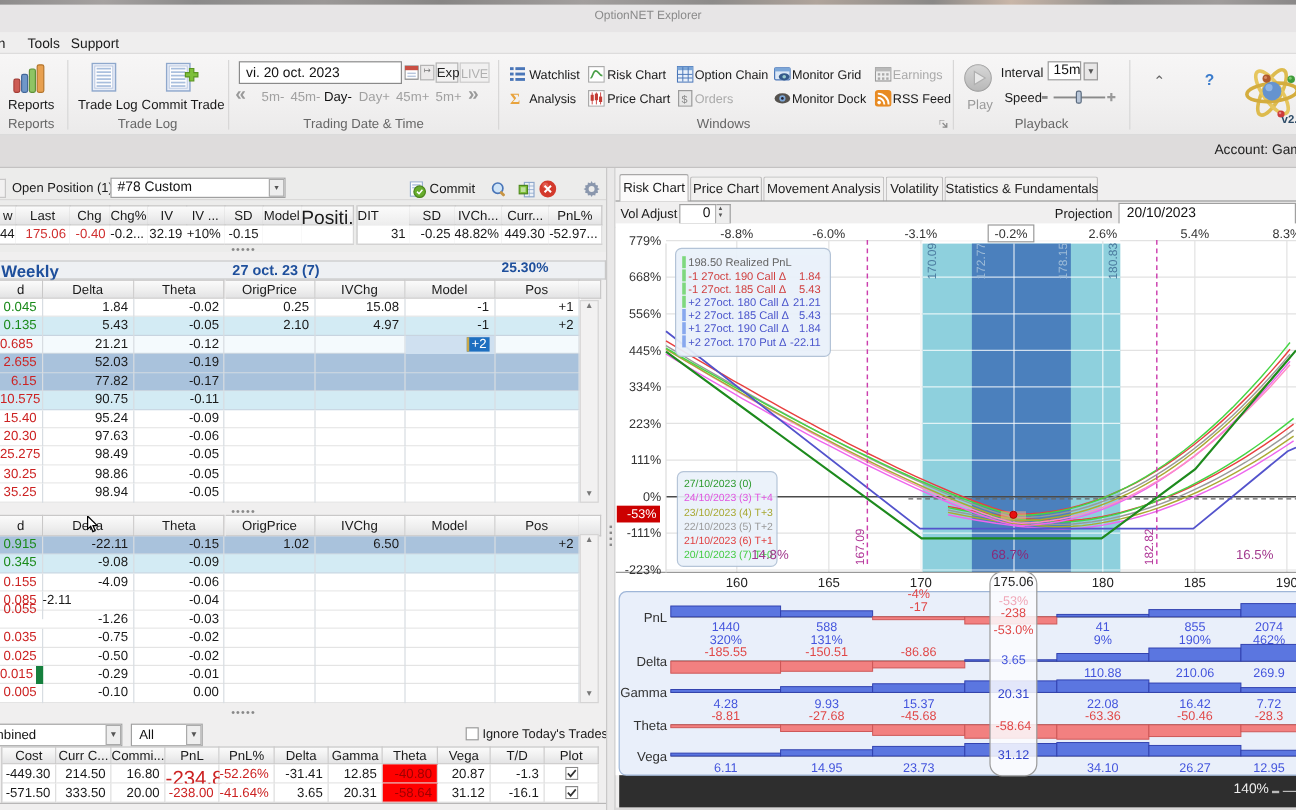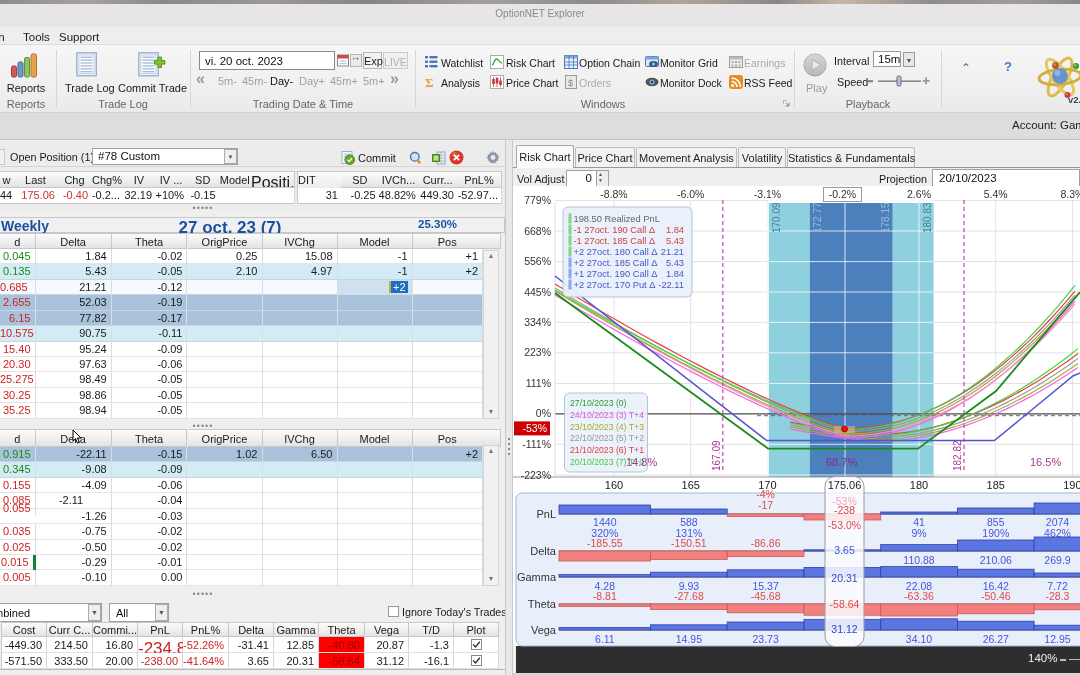--- a/index.html
+++ b/index.html
@@ -245,21 +245,21 @@
 <div class="abs txt" style="left:457px;top:171px;width:45px;height:17px;background:linear-gradient(#fbfbfb,#efefef 55%,#e3e3e4);border:1px solid #c9c8c8;border-left:none;text-align:center;font-size:11px;color:#1a1a1a;padding-top:2px;overflow:hidden;">PnL%</div>
 <div class="abs txt" style="left:298px;top:188px;width:44px;height:16px;background:#fff;border-right:1px solid #d8d8d8;border-bottom:1px solid #c9c8c8;text-align:right;font-size:11px;color:#1a1a1a;padding:1px 3px 0 0;overflow:hidden;">31</div>
 <div class="abs txt" style="left:341px;top:188px;width:38.6px;height:16px;background:#fff;border-right:1px solid #d8d8d8;border-bottom:1px solid #c9c8c8;text-align:right;font-size:11px;color:#1a1a1a;padding:1px 3px 0 0;overflow:hidden;">-0.25</div>
 <div class="abs txt" style="left:378.6px;top:188px;width:40.7px;height:16px;background:#fff;border-right:1px solid #d8d8d8;border-bottom:1px solid #c9c8c8;text-align:right;font-size:11px;color:#1a1a1a;padding:1px 3px 0 0;overflow:hidden;">48.82%</div>
 <div class="abs txt" style="left:418.3px;top:188px;width:39.7px;height:16px;background:#fff;border-right:1px solid #d8d8d8;border-bottom:1px solid #c9c8c8;text-align:right;font-size:11px;color:#1a1a1a;padding:1px 3px 0 0;overflow:hidden;">449.30</div>
 <div class="abs txt" style="left:457px;top:188px;width:45px;height:16px;background:#fff;border-right:1px solid #d8d8d8;border-bottom:1px solid #c9c8c8;text-align:right;font-size:11px;color:#1a1a1a;padding:1px 3px 0 0;overflow:hidden;">-52.97...</div>
 <div class="abs" style="left:297px;top:171px;width:1px;height:33px;background:#c9c8c8;"></div>
 <div class="abs txt" style="left:150px;top:203px;width:106px;text-align:center;font-size:9px;color:#888;letter-spacing:1px;">•••••</div>
 <div class="abs" style="left:0;top:217px;width:505px;height:16px;background:#eef0f3;border:1px solid #c9c8c8;border-left:none;"></div>
 <div class="abs txt" style="left:1px;top:218px;font-size:14px;font-weight:bold;color:#1e4f9c;">Weekly</div>
-<div class="abs txt" style="left:120px;top:218px;width:220px;text-align:center;font-size:17px;font-weight:bold;color:#1e4f9c;">27 oct. 23 (7)</div>
+<div class="abs txt" style="left:120px;top:218px;width:220px;text-align:center;font-size:12px;font-weight:bold;color:#1e4f9c;">27 oct. 23 (7)</div>
 <div class="abs txt" style="left:418px;top:218px;font-size:11.5px;font-weight:bold;color:#1e4f9c;">25.30%</div>
 <div class="abs txt" style="left:0px;top:233px;width:35.5px;height:16px;background:linear-gradient(#fbfbfb,#efefef 55%,#e3e3e4);border:1px solid #c9c8c8;border-left:none;text-align:center;font-size:11px;color:#1a1a1a;padding-top:2px;overflow:hidden;">d</div>
 <div class="abs txt" style="left:35.5px;top:233px;width:76.2px;height:16px;background:linear-gradient(#fbfbfb,#efefef 55%,#e3e3e4);border:1px solid #c9c8c8;border-left:none;text-align:center;font-size:11px;color:#1a1a1a;padding-top:2px;overflow:hidden;">Delta</div>
 <div class="abs txt" style="left:111.7px;top:233px;width:75.8px;height:16px;background:linear-gradient(#fbfbfb,#efefef 55%,#e3e3e4);border:1px solid #c9c8c8;border-left:none;text-align:center;font-size:11px;color:#1a1a1a;padding-top:2px;overflow:hidden;">Theta</div>
 <div class="abs txt" style="left:187.5px;top:233px;width:75px;height:16px;background:linear-gradient(#fbfbfb,#efefef 55%,#e3e3e4);border:1px solid #c9c8c8;border-left:none;text-align:center;font-size:11px;color:#1a1a1a;padding-top:2px;overflow:hidden;">OrigPrice</div>
 <div class="abs txt" style="left:262.5px;top:233px;width:75px;height:16px;background:linear-gradient(#fbfbfb,#efefef 55%,#e3e3e4);border:1px solid #c9c8c8;border-left:none;text-align:center;font-size:11px;color:#1a1a1a;padding-top:2px;overflow:hidden;">IVChg</div>
 <div class="abs txt" style="left:337.5px;top:233px;width:75px;height:16px;background:linear-gradient(#fbfbfb,#efefef 55%,#e3e3e4);border:1px solid #c9c8c8;border-left:none;text-align:center;font-size:11px;color:#1a1a1a;padding-top:2px;overflow:hidden;">Model</div>
 <div class="abs txt" style="left:412.5px;top:233px;width:70.5px;height:16px;background:linear-gradient(#fbfbfb,#efefef 55%,#e3e3e4);border:1px solid #c9c8c8;border-left:none;text-align:center;font-size:11px;color:#1a1a1a;padding-top:2px;overflow:hidden;">Pos</div>
 <div class="abs" style="left:482px;top:233px;width:19px;height:16px;background:linear-gradient(#fbfbfb,#e3e3e4);border:1px solid #c9c8c8;border-left:none;"></div>
 <div class="abs" style="left:0;top:249px;width:484px;height:15px;background:#fff;border-bottom:1px solid #e4e4e4;"></div>
@@ -381,21 +381,21 @@
 <div class="abs" style="left:0;top:478px;width:484px;height:15px;background:#fff;border-bottom:1px solid #e4e4e4;"></div>
 <div class="abs txt" style="left:0px;top:478px;width:35.5px;height:15px;text-align:right;font-size:11px;color:#cc2222;padding:1px 4px 0 0;border-right:1px solid #d8dde2;">0.155</div>
 <div class="abs txt" style="left:35.5px;top:478px;width:76.2px;height:15px;text-align:right;font-size:11px;color:#1a1a1a;padding:1px 4px 0 0;border-right:1px solid #d8dde2;">-4.09</div>
 <div class="abs txt" style="left:111.7px;top:478px;width:75.8px;height:15px;text-align:right;font-size:11px;color:#1a1a1a;padding:1px 4px 0 0;border-right:1px solid #d8dde2;">-0.06</div>
 <div class="abs" style="left:261.5px;top:478px;width:1px;height:15px;background:#d8dde2;"></div>
 <div class="abs" style="left:336.5px;top:478px;width:1px;height:15px;background:#d8dde2;"></div>
 <div class="abs" style="left:411.5px;top:478px;width:1px;height:15px;background:#d8dde2;"></div>
 <div class="abs" style="left:482.0px;top:478px;width:1px;height:15px;background:#d8dde2;"></div>
 <div class="abs" style="left:0;top:493px;width:484px;height:16px;background:#fff;border-bottom:1px solid #e4e4e4;"></div>
 <div class="abs txt" style="left:0px;top:493px;width:35.5px;height:16px;text-align:right;font-size:11px;color:#cc2222;padding:1px 4px 0 0;border-right:1px solid #d8dde2;">0.085</div>
-<div class="abs txt" style="left:35.5px;top:493px;width:76.2px;height:16px;text-align:center;font-size:11px;color:#1a1a1a;padding:1px 4px 0 0;border-right:1px solid #d8dde2;">-2.11</div>
+<div class="abs txt" style="left:35.5px;top:493px;width:76.2px;height:16px;text-align:left;font-size:11px;color:#1a1a1a;padding:1px 4px 0 0;border-right:1px solid #d8dde2;">-2.11</div>
 <div class="abs txt" style="left:111.7px;top:493px;width:75.8px;height:16px;text-align:right;font-size:11px;color:#1a1a1a;padding:1px 4px 0 0;border-right:1px solid #d8dde2;">-0.04</div>
 <div class="abs" style="left:261.5px;top:493px;width:1px;height:16px;background:#d8dde2;"></div>
 <div class="abs" style="left:336.5px;top:493px;width:1px;height:16px;background:#d8dde2;"></div>
 <div class="abs" style="left:411.5px;top:493px;width:1px;height:16px;background:#d8dde2;"></div>
 <div class="abs" style="left:482.0px;top:493px;width:1px;height:16px;background:#d8dde2;"></div>
 <div class="abs" style="left:0;top:509px;width:484px;height:15px;background:#fff;border-bottom:1px solid #e4e4e4;"></div>
 <div class="abs txt" style="left:0px;top:501px;width:35.5px;height:15px;text-align:right;font-size:11px;color:#cc2222;padding:1px 4px 0 0;border-right:1px solid #d8dde2;">0.055</div>
 <div class="abs txt" style="left:35.5px;top:509px;width:76.2px;height:15px;text-align:right;font-size:11px;color:#1a1a1a;padding:1px 4px 0 0;border-right:1px solid #d8dde2;">-1.26</div>
 <div class="abs txt" style="left:111.7px;top:509px;width:75.8px;height:15px;text-align:right;font-size:11px;color:#1a1a1a;padding:1px 4px 0 0;border-right:1px solid #d8dde2;">-0.03</div>
 <div class="abs" style="left:261.5px;top:509px;width:1px;height:15px;background:#d8dde2;"></div>
@@ -412,21 +412,21 @@
 <div class="abs" style="left:482.0px;top:524px;width:1px;height:16px;background:#d8dde2;"></div>
 <div class="abs" style="left:0;top:540px;width:484px;height:15px;background:#fff;border-bottom:1px solid #e4e4e4;"></div>
 <div class="abs txt" style="left:0px;top:540px;width:35.5px;height:15px;text-align:right;font-size:11px;color:#cc2222;padding:1px 4px 0 0;border-right:1px solid #d8dde2;">0.025</div>
 <div class="abs txt" style="left:35.5px;top:540px;width:76.2px;height:15px;text-align:right;font-size:11px;color:#1a1a1a;padding:1px 4px 0 0;border-right:1px solid #d8dde2;">-0.50</div>
 <div class="abs txt" style="left:111.7px;top:540px;width:75.8px;height:15px;text-align:right;font-size:11px;color:#1a1a1a;padding:1px 4px 0 0;border-right:1px solid #d8dde2;">-0.02</div>
 <div class="abs" style="left:261.5px;top:540px;width:1px;height:15px;background:#d8dde2;"></div>
 <div class="abs" style="left:336.5px;top:540px;width:1px;height:15px;background:#d8dde2;"></div>
 <div class="abs" style="left:411.5px;top:540px;width:1px;height:15px;background:#d8dde2;"></div>
 <div class="abs" style="left:482.0px;top:540px;width:1px;height:15px;background:#d8dde2;"></div>
 <div class="abs" style="left:0;top:555px;width:484px;height:15px;background:#fff;border-bottom:1px solid #e4e4e4;"></div>
-<div class="abs txt" style="left:0px;top:555px;width:35.5px;height:15px;text-align:right;font-size:11px;color:#cc2222;padding:1px 4px 0 0;border-right:3px solid #15803d;">0.015</div>
+<div class="abs txt" style="left:0px;top:555px;width:35.5px;height:15px;text-align:right;font-size:11px;color:#cc2222;padding:1px 4px 0 0;border-right:6px solid #15803d;">0.015</div>
 <div class="abs txt" style="left:35.5px;top:555px;width:76.2px;height:15px;text-align:right;font-size:11px;color:#1a1a1a;padding:1px 4px 0 0;border-right:1px solid #d8dde2;">-0.29</div>
 <div class="abs txt" style="left:111.7px;top:555px;width:75.8px;height:15px;text-align:right;font-size:11px;color:#1a1a1a;padding:1px 4px 0 0;border-right:1px solid #d8dde2;">-0.01</div>
 <div class="abs" style="left:261.5px;top:555px;width:1px;height:15px;background:#d8dde2;"></div>
 <div class="abs" style="left:336.5px;top:555px;width:1px;height:15px;background:#d8dde2;"></div>
 <div class="abs" style="left:411.5px;top:555px;width:1px;height:15px;background:#d8dde2;"></div>
 <div class="abs" style="left:482.0px;top:555px;width:1px;height:15px;background:#d8dde2;"></div>
 <div class="abs" style="left:0;top:570px;width:484px;height:16px;background:#fff;border-bottom:1px solid #e4e4e4;"></div>
 <div class="abs txt" style="left:0px;top:570px;width:35.5px;height:16px;text-align:right;font-size:11px;color:#cc2222;padding:1px 4px 0 0;border-right:1px solid #d8dde2;">0.005</div>
 <div class="abs txt" style="left:35.5px;top:570px;width:76.2px;height:16px;text-align:right;font-size:11px;color:#1a1a1a;padding:1px 4px 0 0;border-right:1px solid #d8dde2;">-0.10</div>
 <div class="abs txt" style="left:111.7px;top:570px;width:75.8px;height:16px;text-align:right;font-size:11px;color:#1a1a1a;padding:1px 4px 0 0;border-right:1px solid #d8dde2;">0.00</div>

